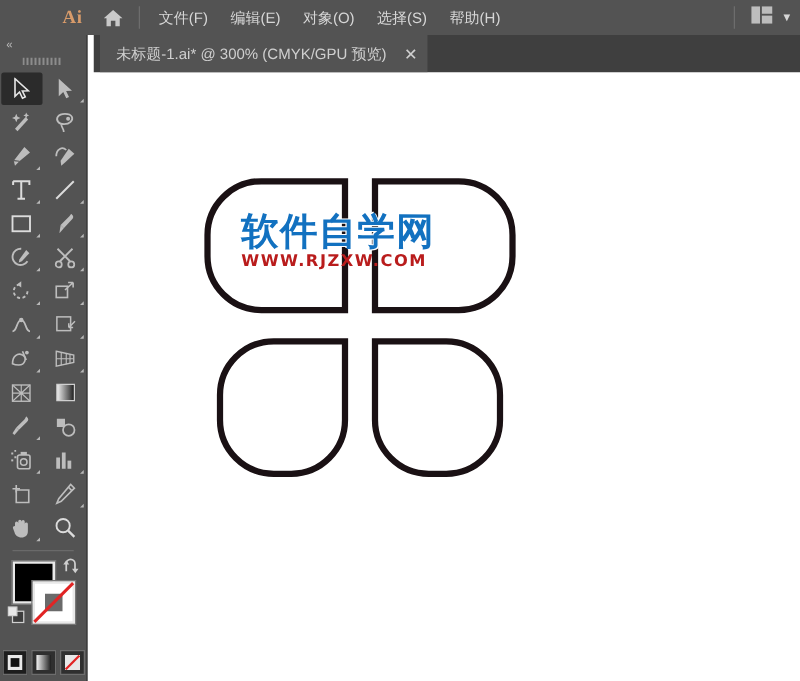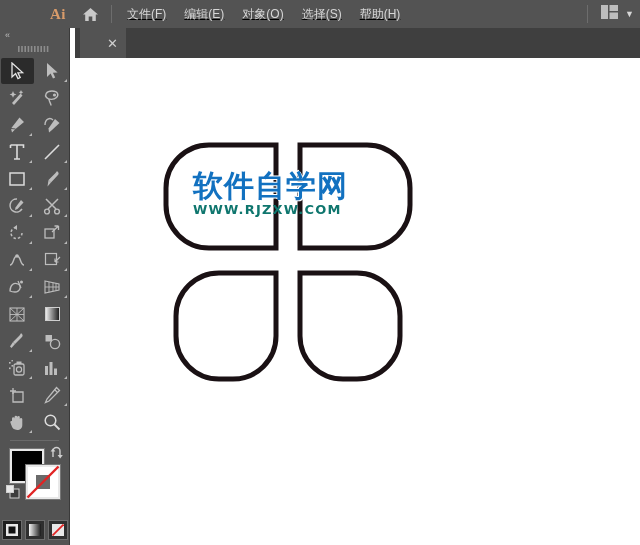--- a/index.html
+++ b/index.html
@@ -22,21 +22,21 @@
     color: #d89b6a; font-size: 15px; font-weight: bold;
     letter-spacing: 0.5px;
     font-family: "Liberation Serif", "DejaVu Serif", serif;
   }
   .home-icon {
     width: 30px; display: flex; align-items: center; justify-content: center;
   }
   .menu-divider {
     width: 1px; height: 18px; background: #6d6d6d; margin: 0 6px;
   }
-  .menu-items { display: flex; align-items: flex-start; text-decoration: underline; }
+  .menu-items { display: flex; align-items: flex-start; }
   .menu-item {
     color: #d6d6d6; font-size: 12px; padding: 4px 9px;
     white-space: nowrap; cursor: default;
   }
   .menubar-right {
     position: absolute; right: 6px; top: 0; height: 28px;
     display: flex; align-items: center; gap: 7px;
   }
   .arrange-icon { display: block; }
   .chev { color: #d6d6d6; font-size: 9px; line-height: 1; }
@@ -161,21 +161,21 @@
     position: absolute; left: 122px; top: 113px;
     pointer-events: none;
   }
   .wm-cn {
     font-size: 30px; font-weight: bold; color: #1271c0;
     font-family: "DejaVu Sans", sans-serif;
     letter-spacing: 1px; line-height: 1;
     text-shadow: 1px 1px 0 #ffffff, -1px -1px 0 #ffffff;
   }
   .wm-en {
-    font-size: 13px; font-weight: bold; color: #0f766e;
+    font-size: 13px; font-weight: bold; color: #b91c1c;
     letter-spacing: 1.2px; line-height: 1.25; margin-top: 1px;
     font-family: "DejaVu Sans", sans-serif;
   }
 </style>
 </head>
 <body>
 
 <div id="app">
 
   <div class="menubar">
@@ -205,20 +205,21 @@
           <rect x="8.5" y="0" width="8.5" height="6" fill="#bdbdbd"></rect>
           <rect x="8.5" y="7.5" width="8.5" height="6.5" fill="#bdbdbd"></rect>
         </svg>
       </span>
       <span class="chev">▼</span>
     </div>
   </div>
 
   <div class="tabbar">
     <div class="doc-tab">
+      <span class="doc-tab-title">未标题-1.ai* @ 300% (CMYK/GPU 预览)</span>
       <span class="doc-tab-close">✕</span>
     </div>
   </div>
 
   <div class="toolbar">
 
     <div class="tb-collapse">«</div>
 
     <div class="tb-grip">
       <svg width="34" height="6" viewBox="0 0 34 6">

